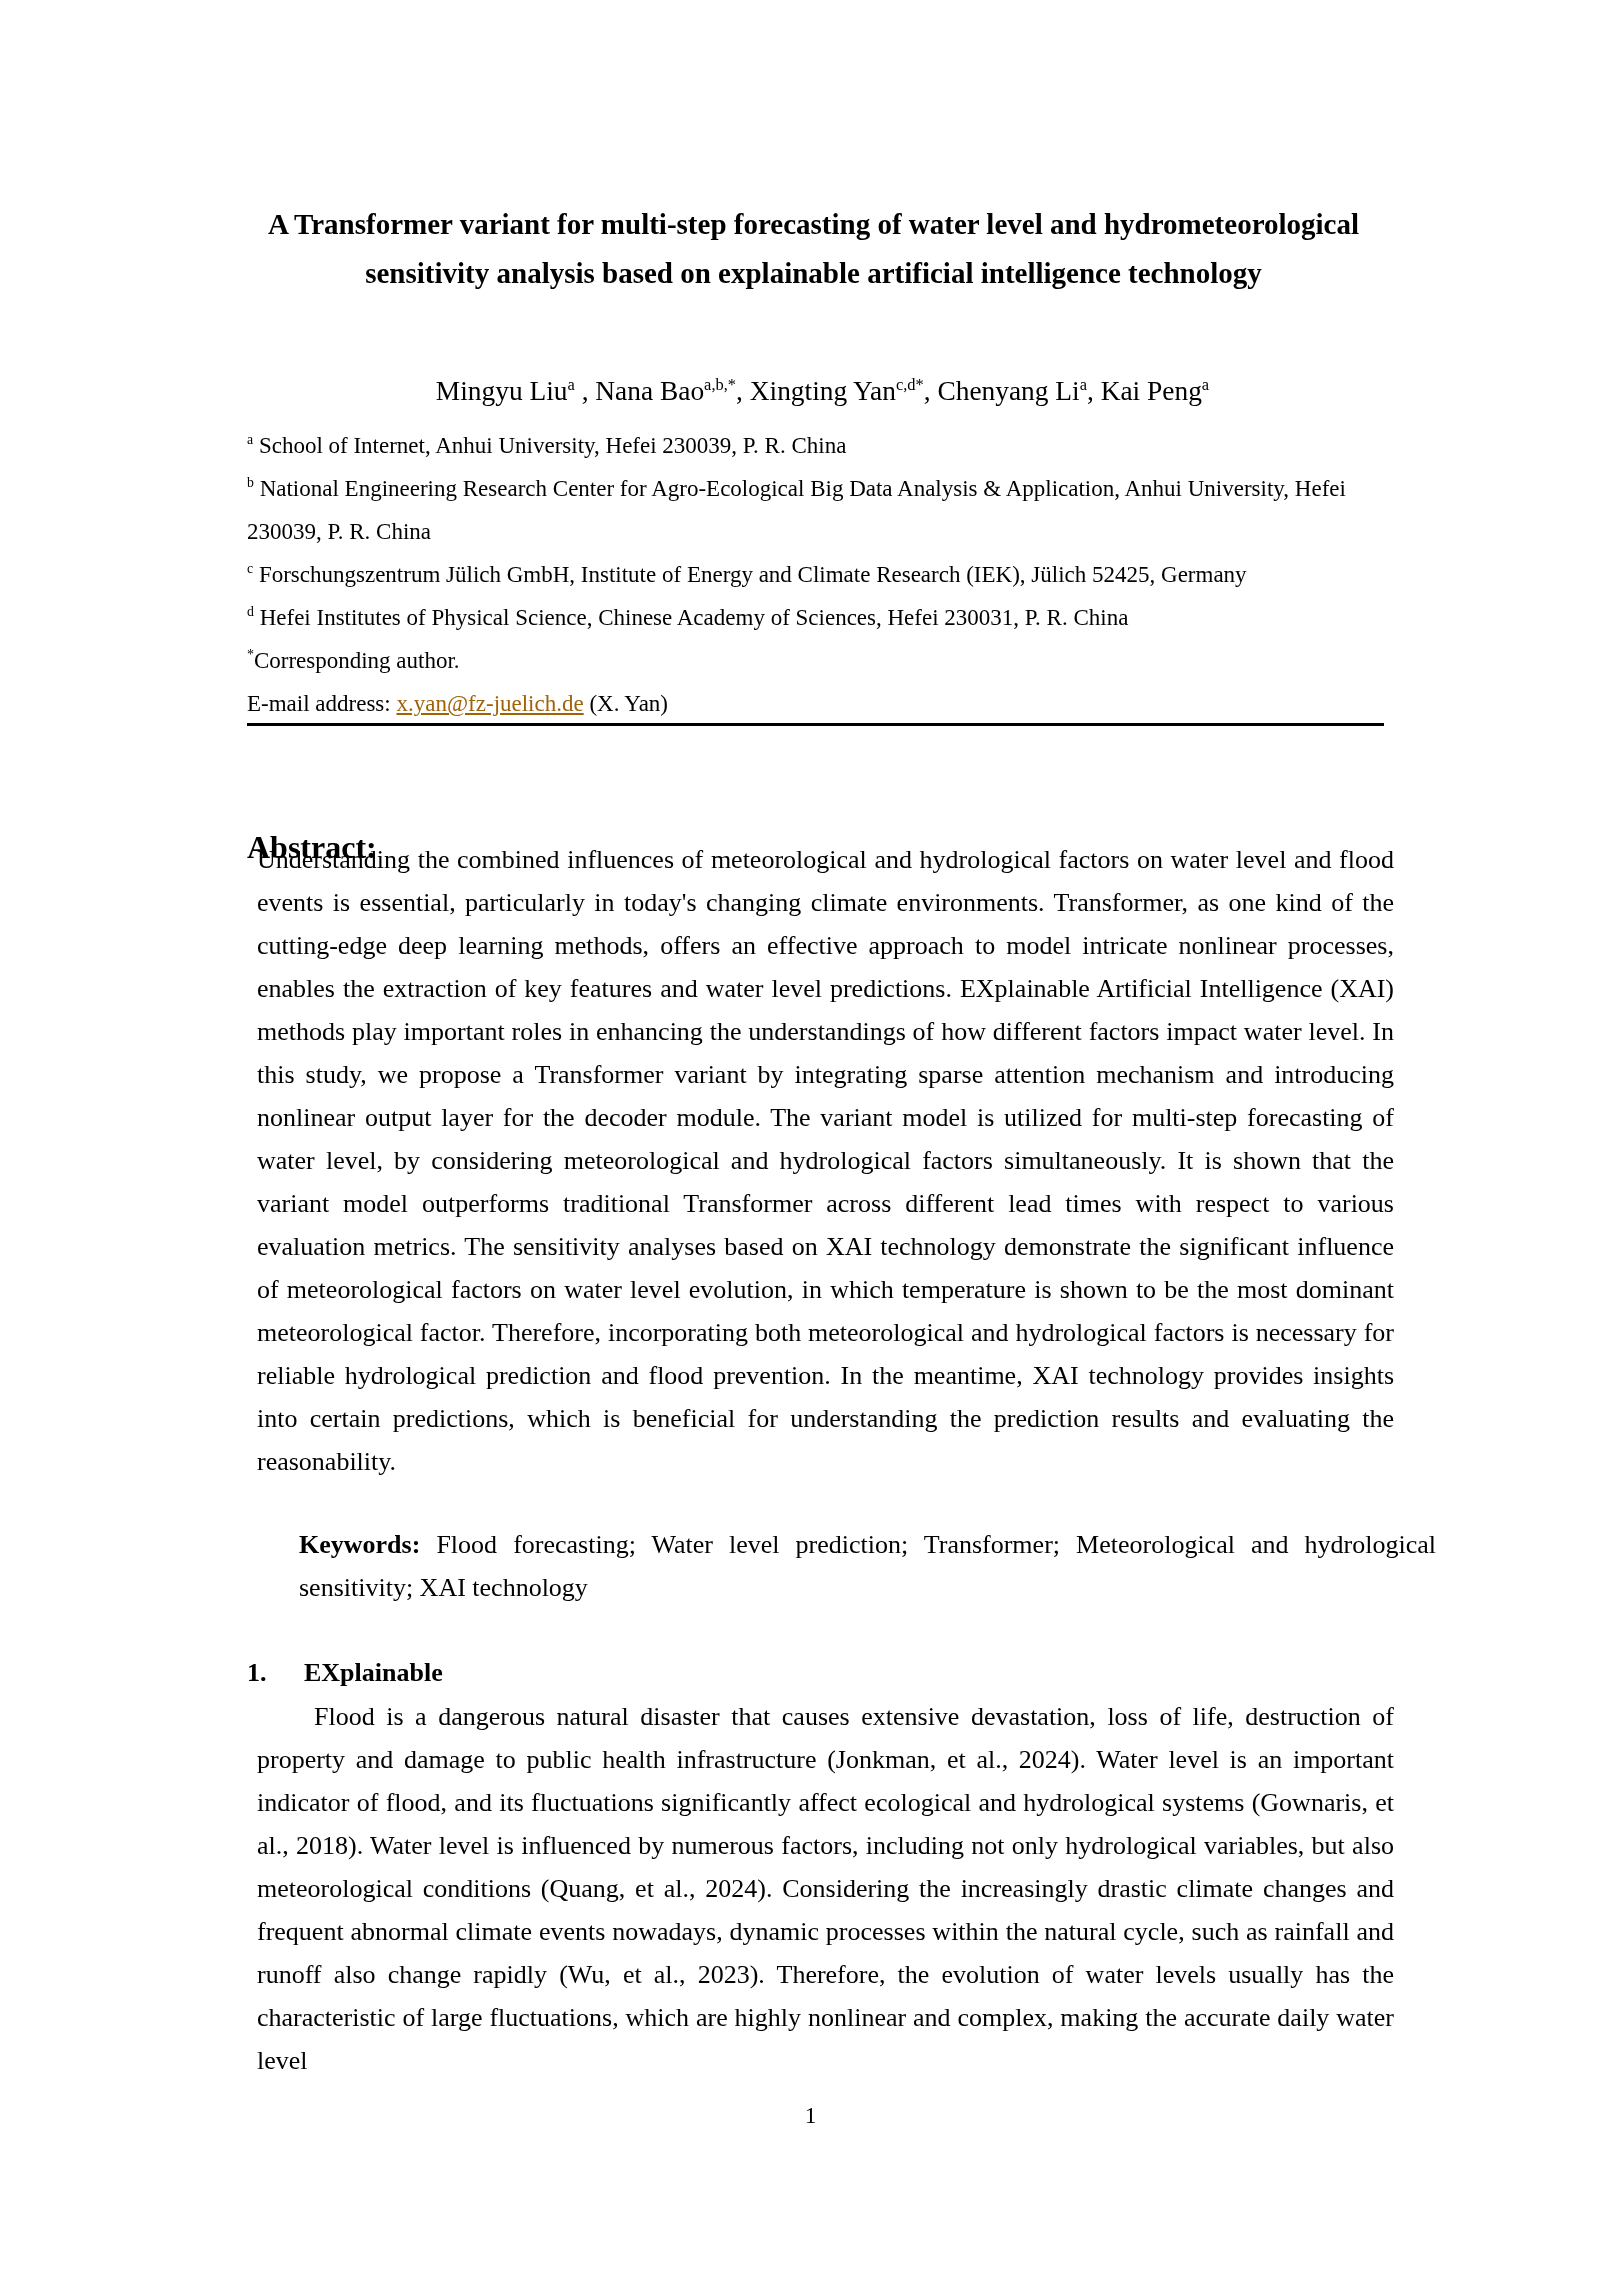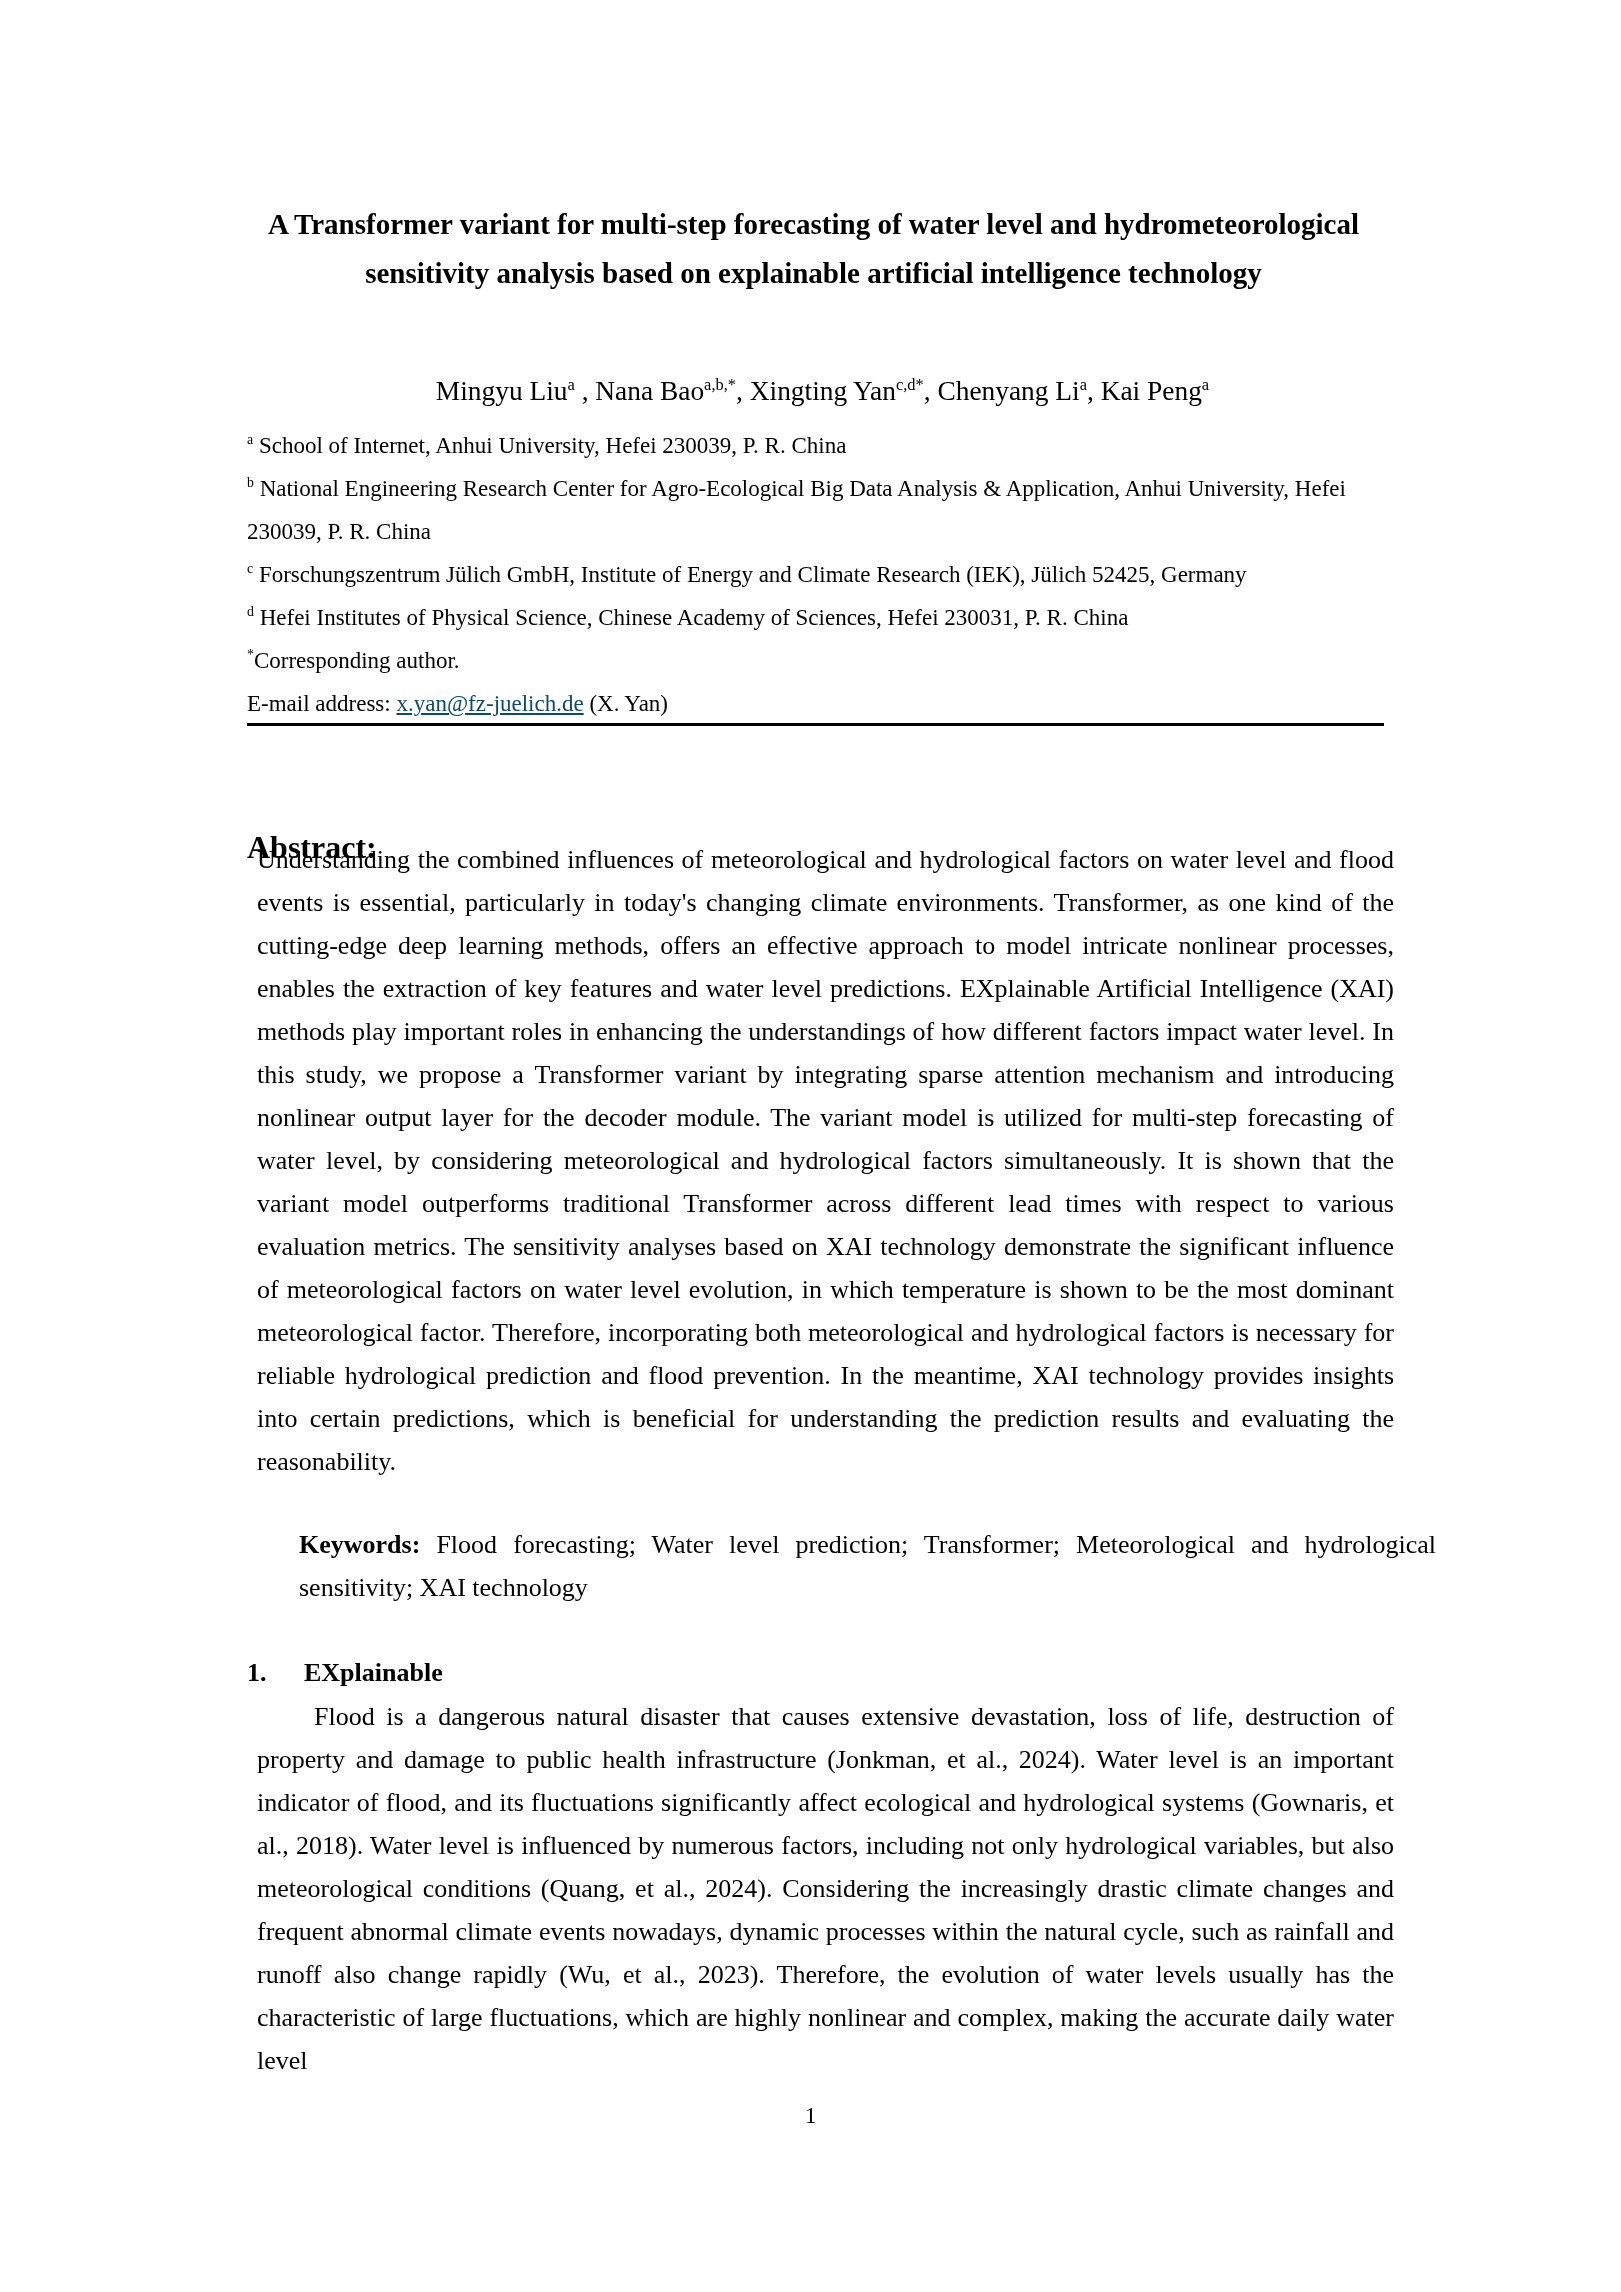--- a/index.html
+++ b/index.html
@@ -36,21 +36,21 @@
   <div class="authors">
     <span><span>Mingyu Liu</span><sup>a</sup><span> , </span></span><span><span>Nana Bao</span><sup>a,b,*</sup><span>, </span></span><span><span>Xingting Yan</span><sup>c,d*</sup><span>, </span></span><span><span>Chenyang Li</span><sup>a</sup><span>, </span></span><span><span>Kai Peng</span><sup>a</sup></span>
   </div>
 
   <div class="affs">
     <p class="aff"><sup>a</sup> <span>School of Internet, Anhui University, Hefei 230039, P. R. China</span></p>
     <p class="aff"><sup>b</sup> <span>National Engineering Research Center for Agro-Ecological Big Data Analysis &amp; Application, Anhui University, Hefei 230039, P. R. China</span></p>
     <p class="aff"><sup>c</sup> <span>Forschungszentrum Jülich GmbH, Institute of Energy and Climate Research (IEK), Jülich 52425, Germany</span></p>
     <p class="aff"><sup>d</sup> <span>Hefei Institutes of Physical Science, Chinese Academy of Sciences, Hefei 230031, P. R. China</span></p>
     <p class="aff"><sup>*</sup><span>Corresponding author.</span></p>
-    <p class="aff email"><span>E-mail address: </span><a href="#" style="color: #0c4a6e;">x.yan@fz-juelich.de</a><span> (X. Yan)</span></p>
+    <p class="aff email"><span>E-mail address: </span><a href="#" style="color: #a16207;">x.yan@fz-juelich.de</a><span> (X. Yan)</span></p>
   </div>
 
   <div class="rule"></div>
 
   <div class="abs-head">Abstract:</div>
   <p class="body-text abstract">Understanding the combined influences of meteorological and hydrological factors on water level and flood events is essential, particularly in today's changing climate environments. Transformer, as one kind of the cutting-edge deep learning methods, offers an effective approach to model intricate nonlinear processes, enables the extraction of key features and water level predictions. EXplainable Artificial Intelligence (XAI) methods play important roles in enhancing the understandings of how different factors impact water level. In this study, we propose a Transformer variant by integrating sparse attention mechanism and introducing nonlinear output layer for the decoder module. The variant model is utilized for multi-step forecasting of water level, by considering meteorological and hydrological factors simultaneously. It is shown that the variant model outperforms traditional Transformer across different lead times with respect to various evaluation metrics. The sensitivity analyses based on XAI technology demonstrate the significant influence of meteorological factors on water level evolution, in which temperature is shown to be the most dominant meteorological factor. Therefore, incorporating both meteorological and hydrological factors is necessary for reliable hydrological prediction and flood prevention. In the meantime, XAI technology provides insights into certain predictions, which is beneficial for understanding the prediction results and evaluating the reasonability.</p>
 
   <p class="body-text keywords"><b>Keywords:</b><span> Flood forecasting; Water level prediction; Transformer; Meteorological and hydrological sensitivity; XAI technology</span></p>
 
   <div class="intro-head"><span class="num">1.</span><span>EXplainable</span></div>

